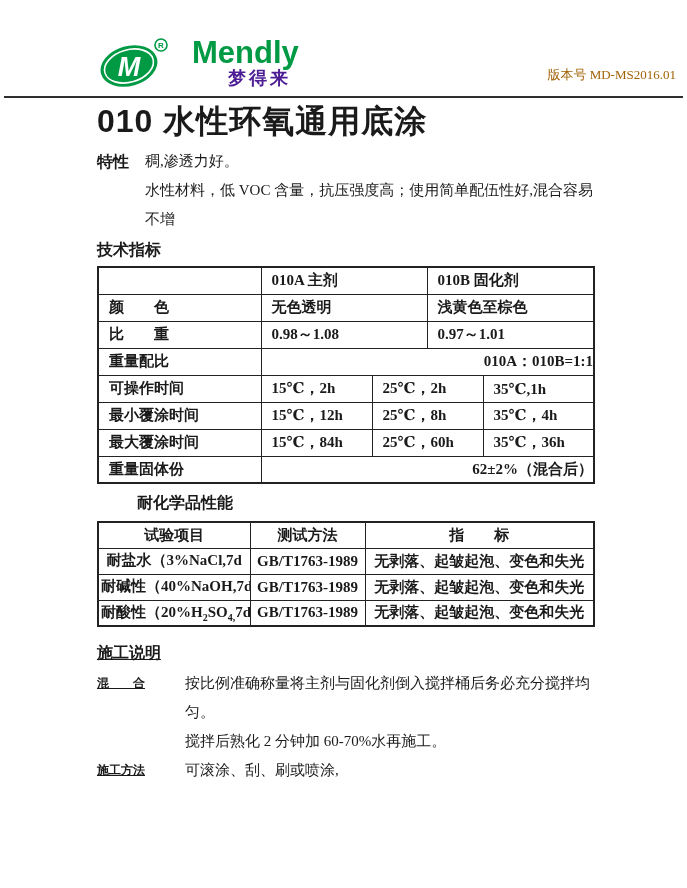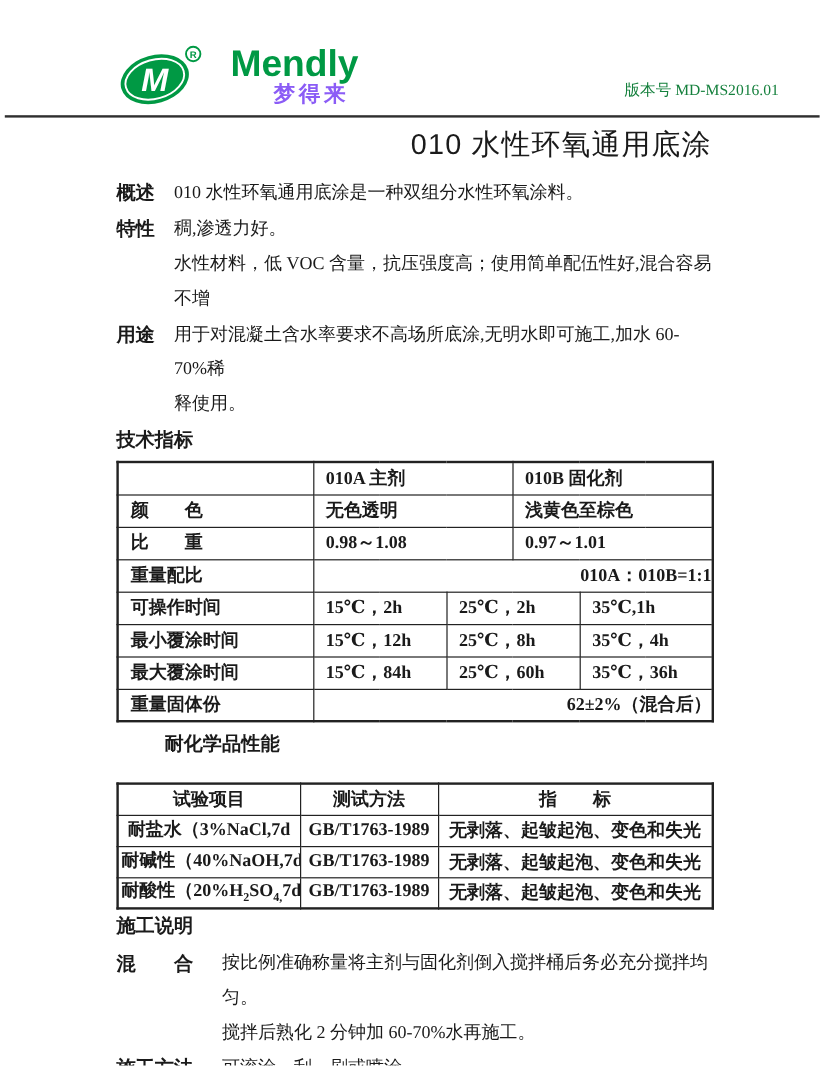--- a/index.html
+++ b/index.html
@@ -8,55 +8,55 @@
          font-family: "Liberation Serif", "DejaVu Serif", serif; color: #1a1a1a; }
   .page { position: relative; width: 687px; height: 888px; background: #fff; }
 
   
   .header { position: relative; height: 96px; }
   .logo { position: absolute; left: 98px; top: 36px; display: flex; align-items: flex-start; }
   .brand-words { margin-left: 22px; margin-top: 2px; }
   .brand-en { font-family: "Liberation Sans", sans-serif; font-weight: bold;
               font-size: 31px; line-height: 30px; color: #009944; letter-spacing: 0px; }
   .brand-cn { font-family: "Liberation Sans", sans-serif; font-weight: bold;
-              font-size: 18px; line-height: 20px; color: #8b5cf6; letter-spacing: 3px;
+              font-size: 18px; line-height: 20px; color: #4c1d95; letter-spacing: 3px;
               margin-left: 36px; }
-  .version { position: absolute; right: 38px; top: 66px; font-size: 13px; color: #15803d; text-align: center; }
+  .version { position: absolute; right: 11px; top: 66px; font-size: 13px; color: #a16207; text-align: center; }
   .rule { border: 0; border-top: 2px solid #2f2f2f; margin: 0 4px; }
 
   
   .content { padding: 8px 0 0 97px; width: 593px; }
 
-  .doc-title { font-family: "Liberation Sans", sans-serif; font-weight: normal;
-               font-size: 24px; line-height: 30px; letter-spacing: 1px; margin-bottom: 11px; text-align: right; }
+  .doc-title { font-family: "Liberation Sans", sans-serif; font-weight: bold;
+               font-size: 32px; line-height: 30px; letter-spacing: 1px; margin-bottom: 11px; }
 
   .irow { display: flex; margin-bottom: 1px; }
   .ilabel { flex: 0 0 48px; font-family: "Liberation Sans", sans-serif;
             font-weight: bold; font-size: 16px; line-height: 29px; }
   .ibody { flex: 1; font-size: 15px; line-height: 29px; }
 
   .sec-heading { font-family: "Liberation Sans", sans-serif; font-weight: bold;
                  font-size: 16px; line-height: 22px; }
   .h-tech { margin-top: 5px; margin-bottom: 5px; }
-  .h-chem { margin-top: 8px; margin-bottom: 20px; padding-left: 40px; }
-  .h-cons { margin-top: 4px; margin-bottom: 5px; }
+  .h-chem { margin-top: 8px; margin-bottom: 7px; padding-left: 40px; }
+  .h-cons { margin-top: 15px; margin-bottom: 5px; text-decoration: underline; }
 
   table { border-collapse: collapse; table-layout: fixed; width: 496px; }
   .tech, .chem { border: 2px solid #222; }
   td, th { border: 1px solid #222; font-size: 15px; font-weight: bold;
            padding: 0 0 0 10px; text-align: left; white-space: nowrap; overflow: hidden; }
   .tech td { height: 27px; }
   .chem td, .chem th { height: 26px; text-align: center; padding: 0 2px; }
   td.center { text-align: right; padding: 0; }
   sub { font-size: 10px; }
 
   
   .crow { display: flex; }
   .clabel { flex: 0 0 88px; font-family: "Liberation Sans", sans-serif;
-            font-weight: bold; font-size: 16px; line-height: 29px; }
+            font-weight: bold; font-size: 12px; line-height: 29px; text-decoration: underline; }
   .cbody { flex: 1; font-size: 15px; line-height: 29px; }
 </style>
 </head>
 <body>
 
 <div class="page">
 
   <div class="header">
     <div class="logo">
       <svg width="72" height="58" viewBox="0 0 72 58">
@@ -75,37 +75,24 @@
     </div>
     <div class="version">版本号 MD-MS2016.01</div>
   </div>
   <hr class="rule">
 
   <div class="content">
 
     <div class="doc-title">010 水性环氧通用底涂</div>
 
     <div class="irow">
-      <span class="ilabel">概述</span>
-      <div class="ibody">
-        <div>010 水性环氧通用底涂是一种双组分水性环氧涂料。</div>
-      </div>
-    </div>
-    <div class="irow">
       <span class="ilabel">特性</span>
       <div class="ibody">
         <div>稠,渗透力好。</div>
         <div>水性材料，低 VOC 含量，抗压强度高；使用简单配伍性好,混合容易不增</div>
-      </div>
-    </div>
-    <div class="irow">
-      <span class="ilabel">用途</span>
-      <div class="ibody">
-        <div>用于对混凝土含水率要求不高场所底涂,无明水即可施工,加水 60-70%稀</div>
-        <div>释使用。</div>
       </div>
     </div>
 
     <div class="sec-heading h-tech">技术指标</div>
     <table class="tech">
       <colgroup>
         <col style="width:163px">
           <col style="width:55px">
           <col style="width:56px">
           <col style="width:55px">

